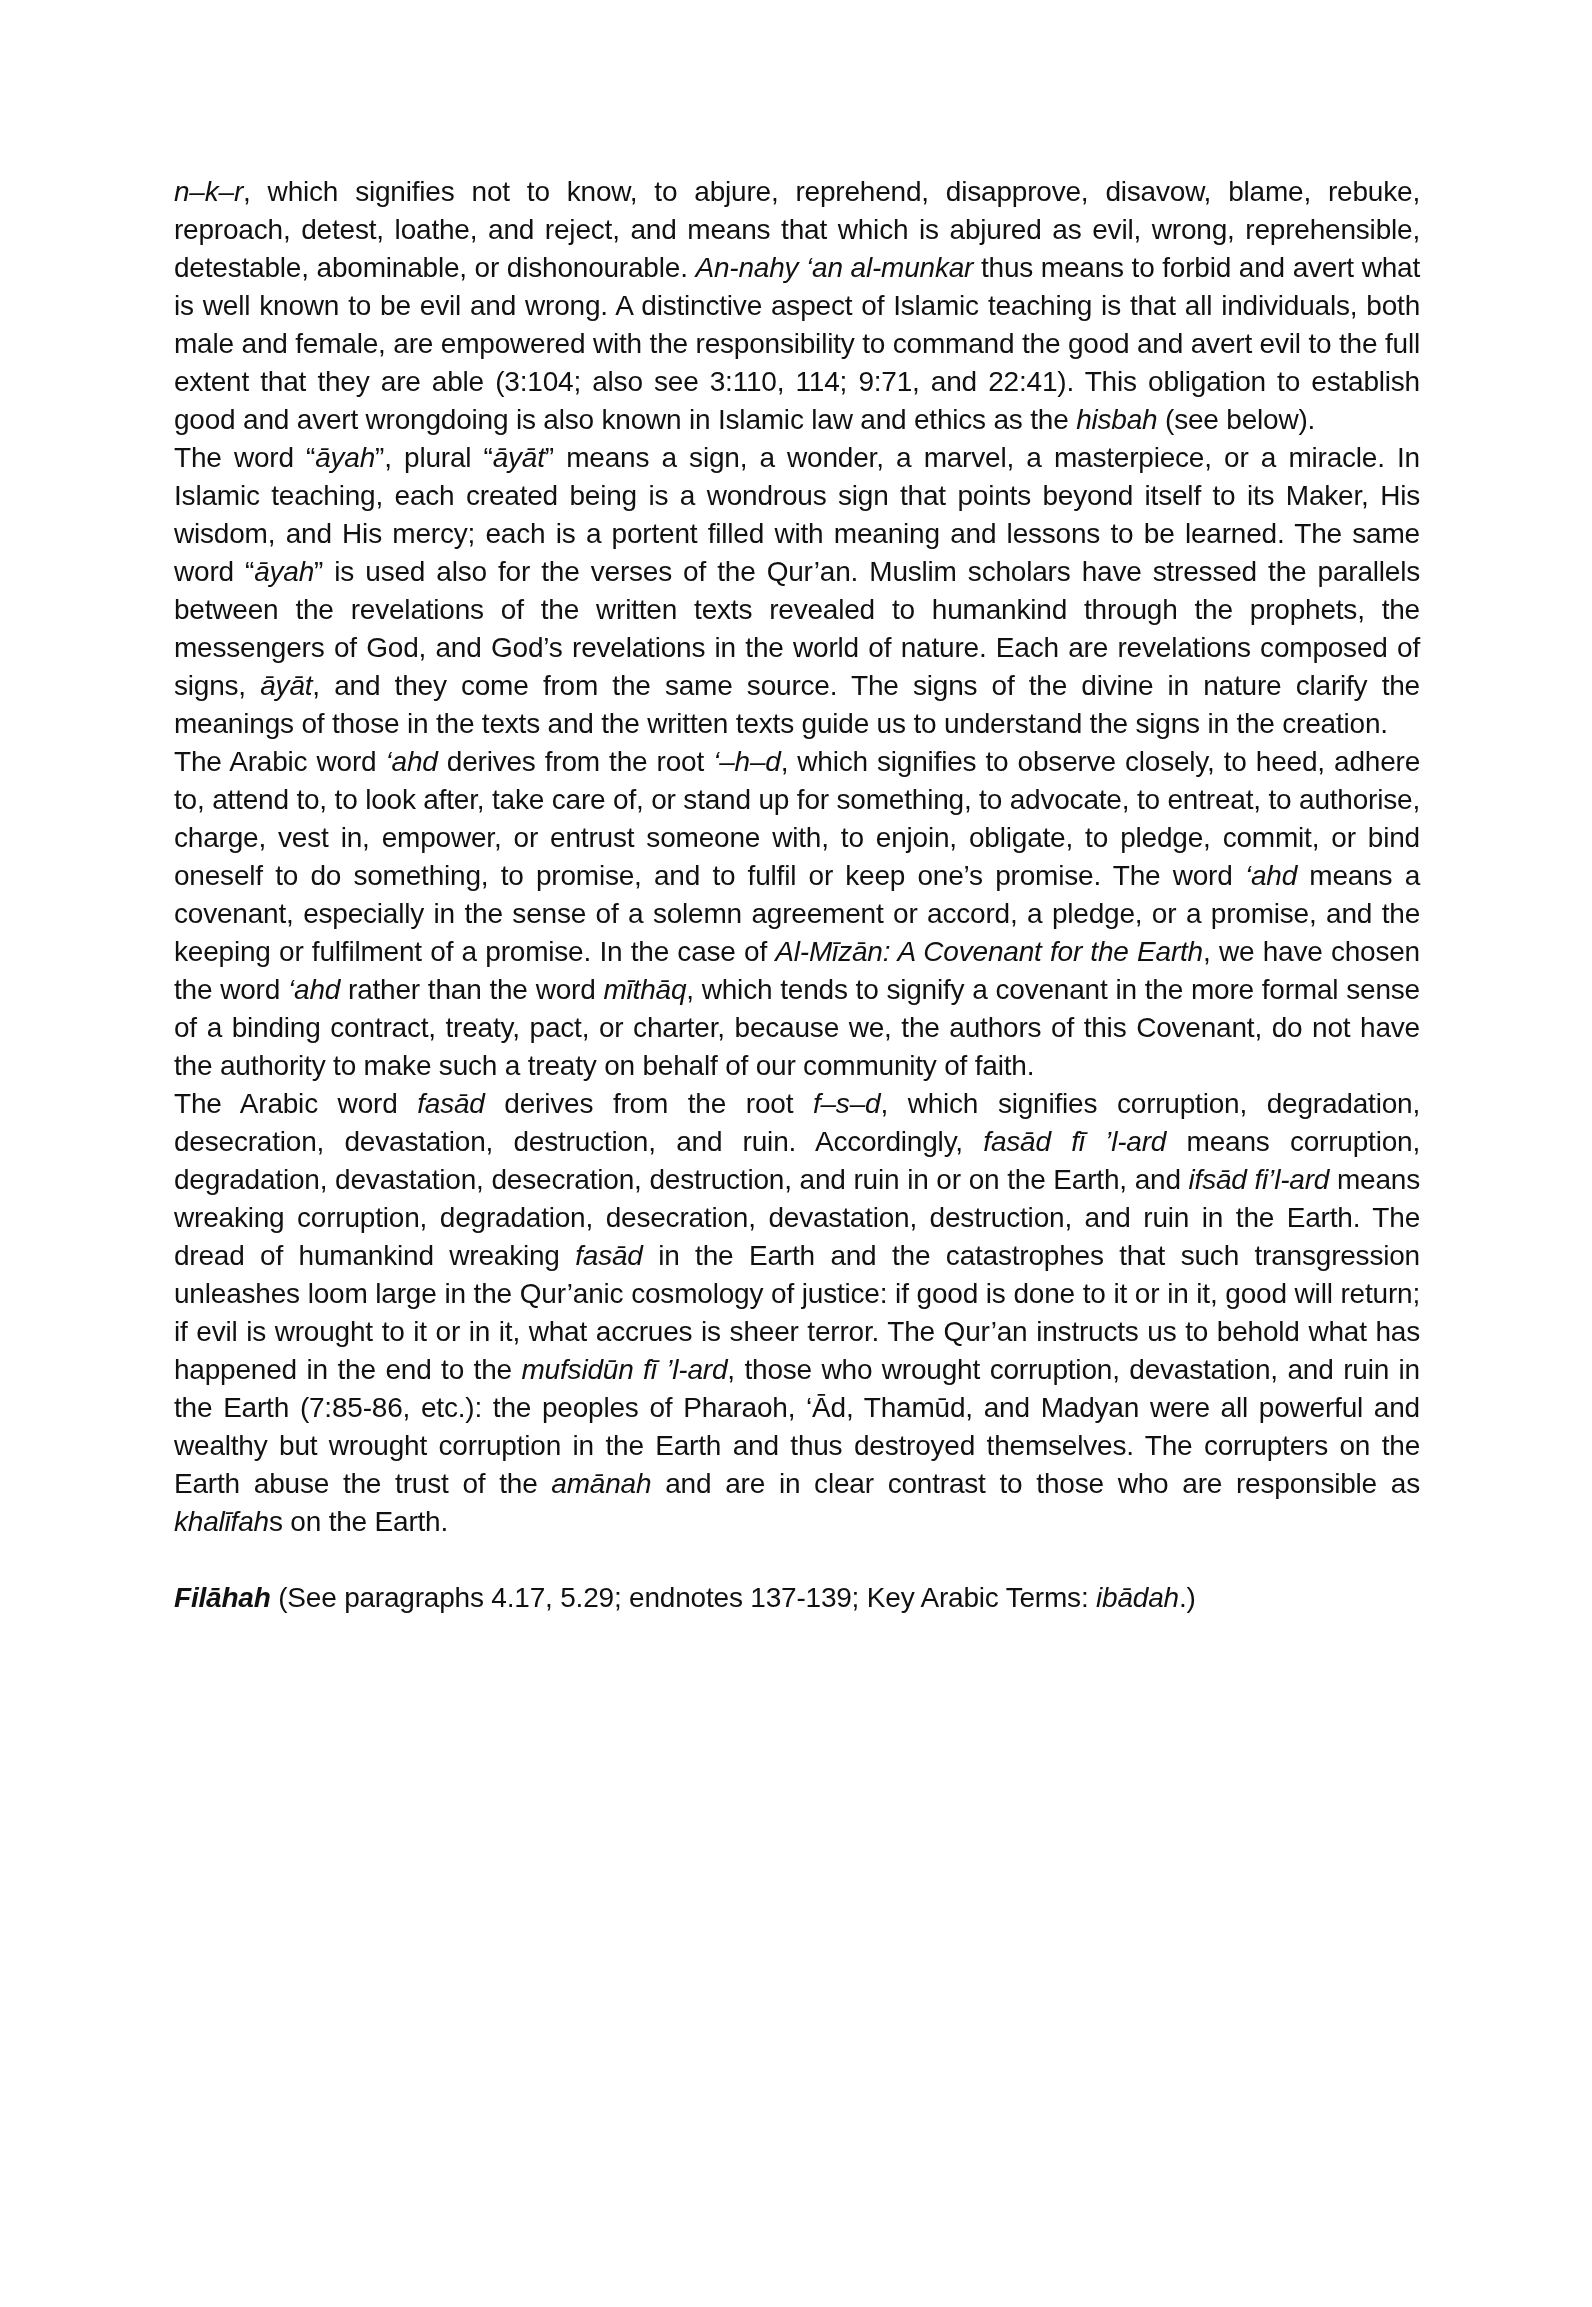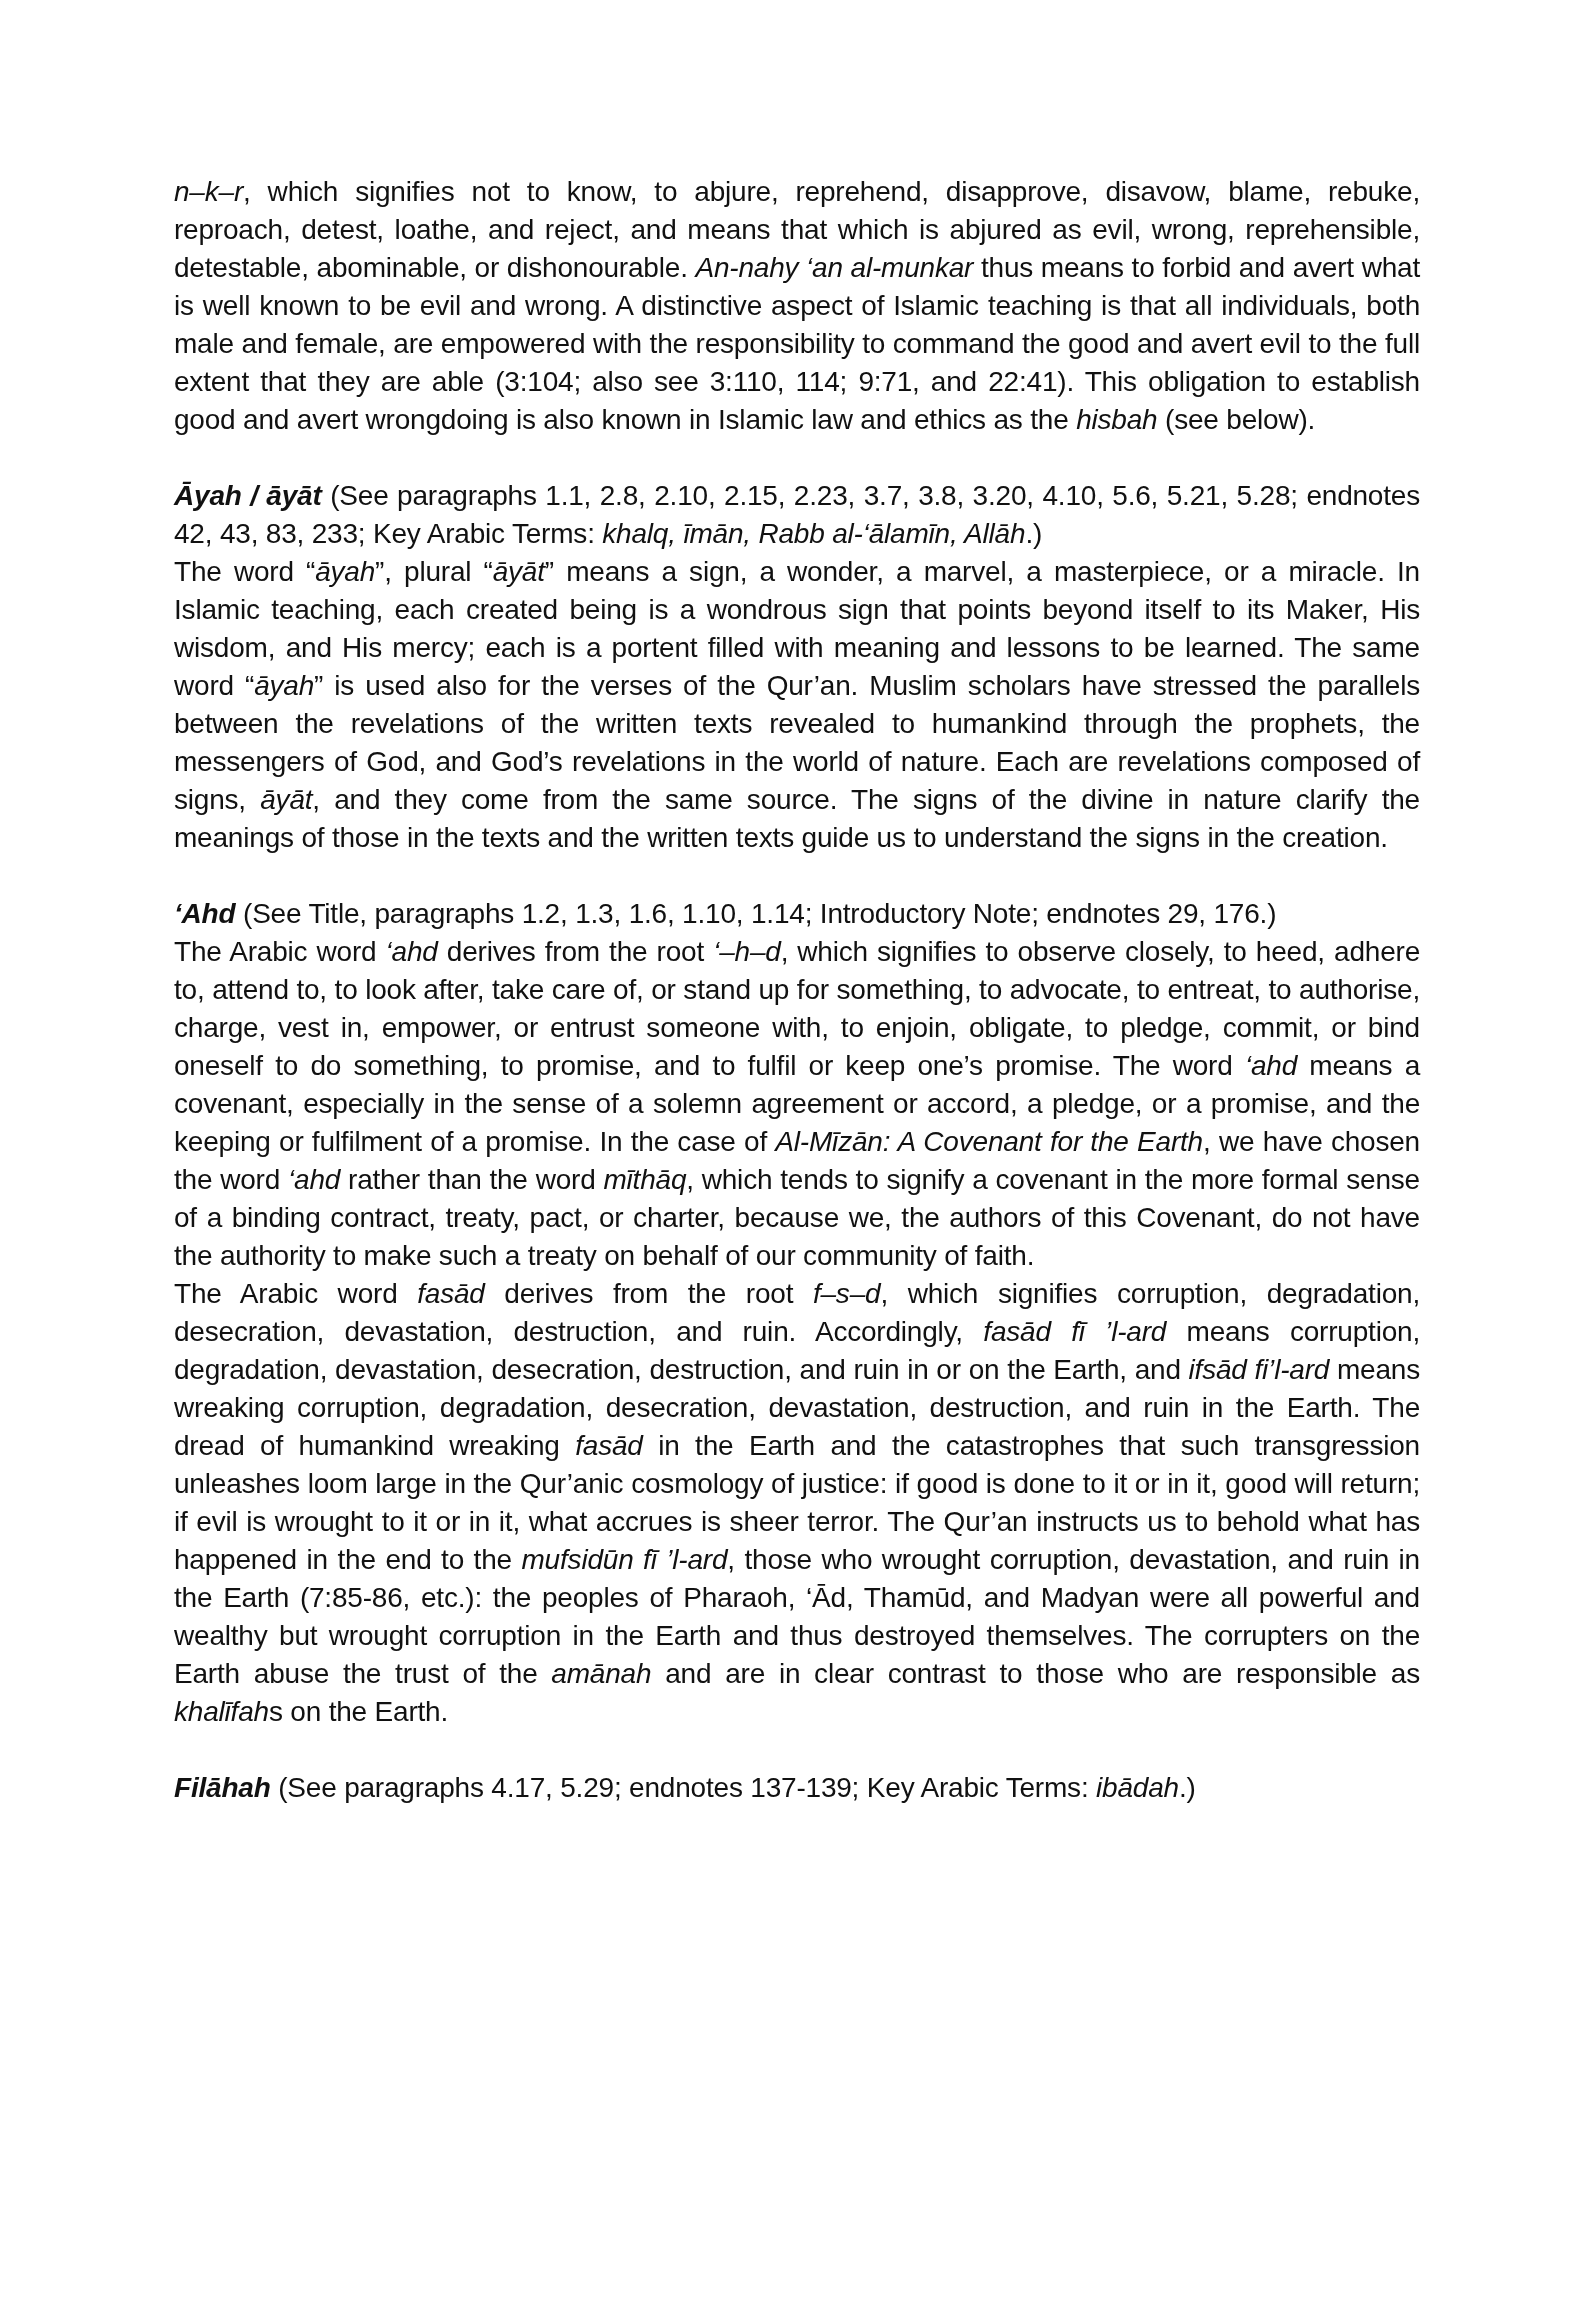--- a/index.html
+++ b/index.html
@@ -44,22 +44,20 @@
     font-size: 30px;
     color: #111111;
   }
 </style>
 </head>
 <body>
 
 <div class="page">
   <div class="text-block">
       <div class="para"><span class="s-i">n–k–r</span><span class="s-r">, which signifies not to know, to abjure, reprehend, disapprove, disavow, blame, rebuke, reproach, detest, loathe, and reject, and means that which is abjured as evil, wrong, reprehensible, detestable, abominable, or dishonourable. </span><span class="s-i">An-nahy ‘an al-munkar</span><span class="s-r"> thus means to forbid and avert what is well known to be evil and wrong. A distinctive aspect of Islamic teaching is that all individuals, both male and female, are empowered with the responsibility to command the good and avert evil to the full extent that they are able (3:104; also see 3:110, 114; 9:71, and 22:41). This obligation to establish good and avert wrongdoing is also known in Islamic law and ethics as the </span><span class="s-i">hisbah</span><span class="s-r"> (see below).</span></div>
-      <div class="para gap"><span class="s-bi">Āyah / āyāt</span><span class="s-r"> (See paragraphs 1.1, 2.8, 2.10, 2.15, 2.23, 3.7, 3.8, 3.20, 4.10, 5.6, 5.21, 5.28; endnotes 42, 43, 83, 233; Key Arabic Terms: </span><span class="s-i">khalq, īmān, Rabb al-‘ālamīn, Allāh</span><span class="s-r">.)</span></div>
       <div class="para"><span class="s-r">The word “</span><span class="s-i">āyah</span><span class="s-r">”, plural “</span><span class="s-i">āyāt</span><span class="s-r">” means a sign, a wonder, a marvel, a masterpiece, or a miracle. In Islamic teaching, each created being is a wondrous sign that points beyond itself to its Maker, His wisdom, and His mercy; each is a portent filled with meaning and lessons to be learned. The same word “</span><span class="s-i">āyah</span><span class="s-r">” is used also for the verses of the Qur’an. Muslim scholars have stressed the parallels between the revelations of the written texts revealed to humankind through the prophets, the messengers of God, and God’s revelations in the world of nature. Each are revelations composed of signs, </span><span class="s-i">āyāt</span><span class="s-r">, and they come from the same source. The signs of the divine in nature clarify the meanings of those in the texts and the written texts guide us to understand the signs in the creation.</span></div>
-      <div class="para gap"><span class="s-bi">‘Ahd</span><span class="s-r"> (See Title, paragraphs 1.2, 1.3, 1.6, 1.10, 1.14; Introductory Note; endnotes 29, 176.)</span></div>
       <div class="para"><span class="s-r">The Arabic word </span><span class="s-i">‘ahd</span><span class="s-r"> derives from the root </span><span class="s-i">‘–h–d</span><span class="s-r">, which signifies to observe closely, to heed, adhere to, attend to, to look after, take care of, or stand up for something, to advocate, to entreat, to authorise, charge, vest in, empower, or entrust someone with, to enjoin, obligate, to pledge, commit, or bind oneself to do something, to promise, and to fulfil or keep one’s promise. The word </span><span class="s-i">‘ahd</span><span class="s-r"> means a covenant, especially in the sense of a solemn agreement or accord, a pledge, or a promise, and the keeping or fulfilment of a promise. In the case of </span><span class="s-i">Al-Mīzān: A Covenant for the Earth</span><span class="s-r">, we have chosen the word </span><span class="s-i">‘ahd</span><span class="s-r"> rather than the word </span><span class="s-i">mīthāq</span><span class="s-r">, which tends to signify a covenant in the more formal sense of a binding contract, treaty, pact, or charter, because we, the authors of this Covenant, do not have the authority to make such a treaty on behalf of our community of faith.</span></div>
       <div class="para"><span class="s-r">The Arabic word </span><span class="s-i">fasād</span><span class="s-r"> derives from the root </span><span class="s-i">f–s–d</span><span class="s-r">, which signifies corruption, degradation, desecration, devastation, destruction, and ruin. Accordingly, </span><span class="s-iu">fasād fī ’l-ard</span><span class="s-r"> means corruption, degradation, devastation, desecration, destruction, and ruin in or on the Earth, and </span><span class="s-i">ifsād fi’l-ard</span><span class="s-r"> means wreaking corruption, degradation, desecration, devastation, destruction, and ruin in the Earth. The dread of humankind wreaking </span><span class="s-i">fasād</span><span class="s-r"> in the Earth and the catastrophes that such transgression unleashes loom large in the Qur’anic cosmology of justice: if good is done to it or in it, good will return; if evil is wrought to it or in it, what accrues is sheer terror. The Qur’an instructs us to behold what has happened in the end to the </span><span class="s-i">mufsidūn fī ’l-ard</span><span class="s-r">, those who wrought corruption, devastation, and ruin in the Earth (7:85-86, etc.): the peoples of Pharaoh, ‘Ād, Thamūd, and Madyan were all powerful and wealthy but wrought corruption in the Earth and thus destroyed themselves. The corrupters on the Earth abuse the trust of the </span><span class="s-i">amānah</span><span class="s-r"> and are in clear contrast to those who are responsible as </span><span class="s-i">khalīfah</span><span class="s-r">s on the Earth.</span></div>
       <div class="para gap"><span class="s-bi">Filāhah</span><span class="s-r"> (See paragraphs 4.17, 5.29; endnotes 137-139; Key Arabic Terms: </span><span class="s-i">ibādah</span><span class="s-r">.)</span></div>
     </div>
   <div class="page-number">63</div>
 </div>
 
 
 </body></html>

